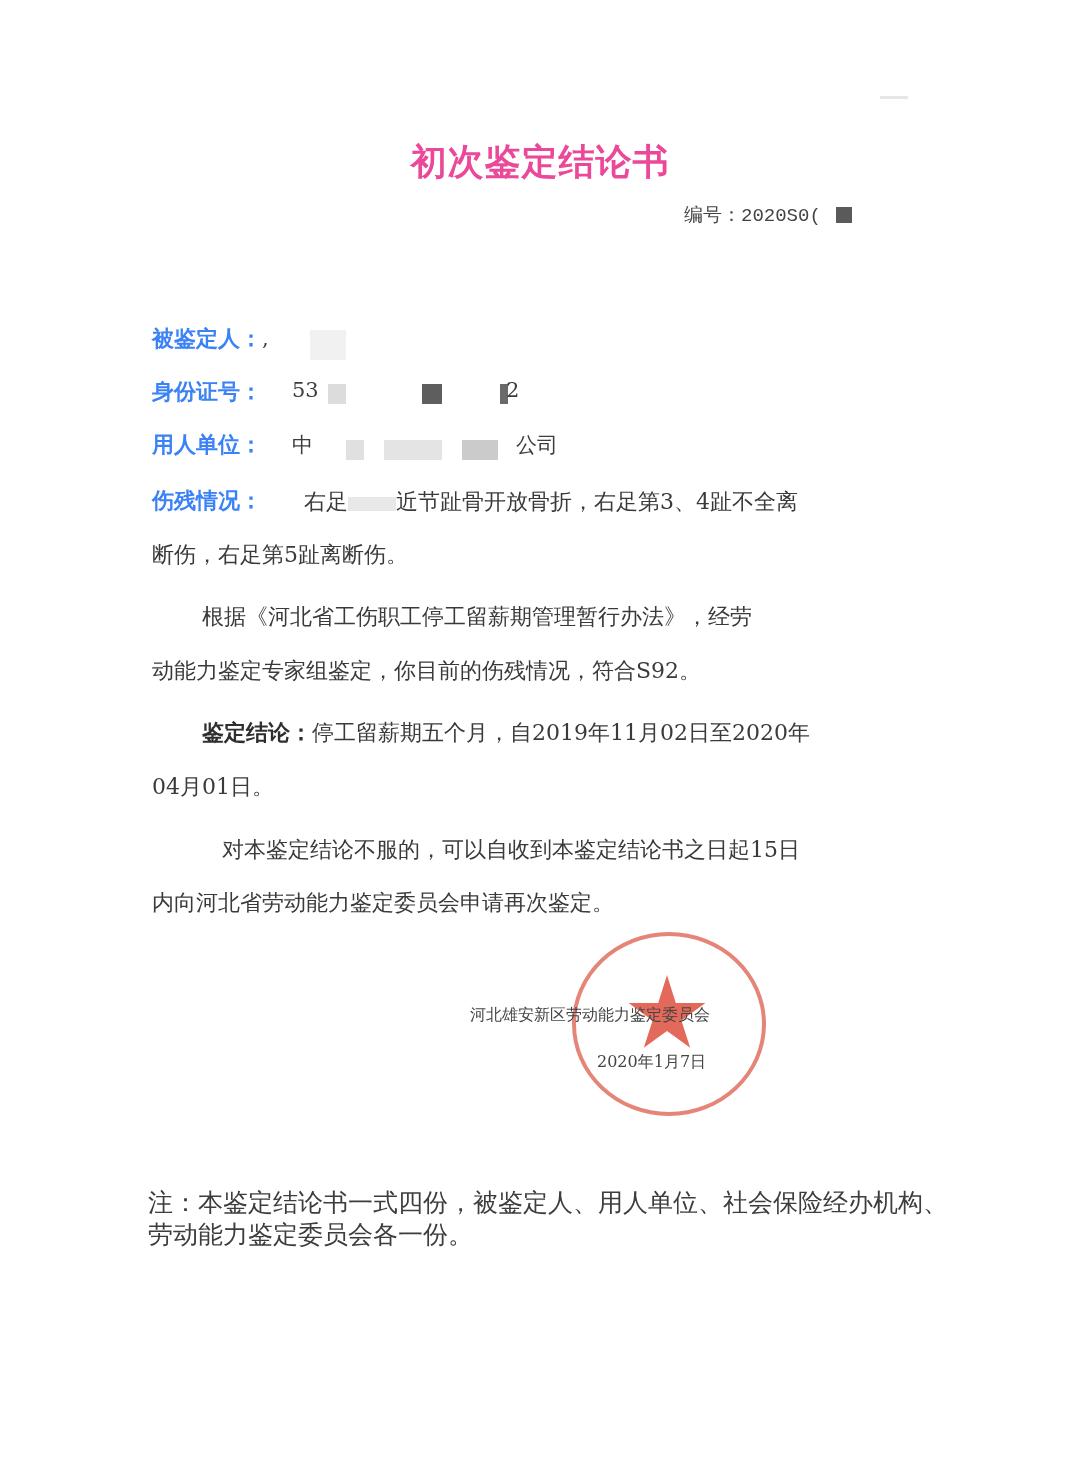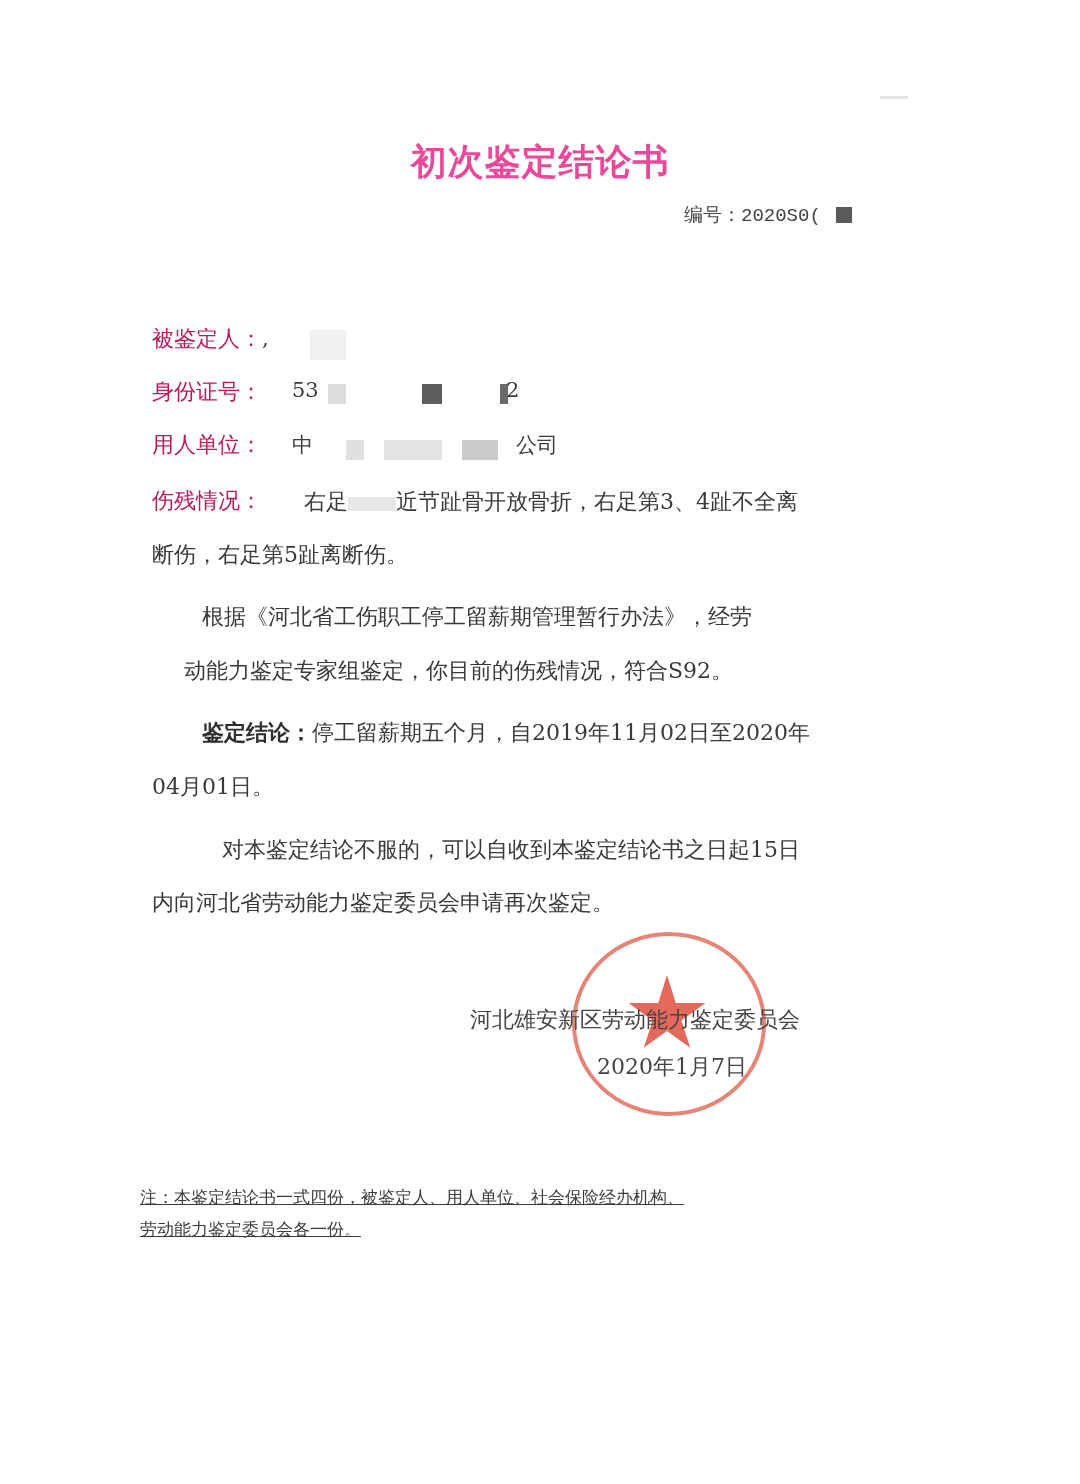--- a/index.html
+++ b/index.html
@@ -8,37 +8,37 @@
     font-family:"DejaVu Serif","Liberation Serif",serif; color:#3a3a3a;
   }
   .abs { position:absolute; white-space:nowrap; }
   .title {
     left:0; width:1080px; top:138px; text-align:center;
     font-family:"DejaVu Sans","Liberation Sans",sans-serif;
     font-size:36px; font-weight:bold; color:#ec4899; letter-spacing:1px;
   }
   .docno { left:684px; top:202px; font-size:19px; color:#444; font-family:Liberation Mono, monospace; }
   .redact-dark { display:inline-block; background:#5a5a5a; }
-  .field-label { font-size:22px; font-weight:normal; color:#be185d; font-family:"DejaVu Sans","Liberation Sans",sans-serif; }
+  .field-label { font-size:22px; font-weight:bold; color:#3b82f6; font-family:"DejaVu Sans","Liberation Sans",sans-serif; }
   .field-value { font-size:21px; color:#3d3d3d; }
   .mosaic { position:absolute; }
   .para { font-size:22px; color:#3a3a3a; left:152px; }
   .bold { font-weight:bold; font-family:"DejaVu Sans","Liberation Sans",sans-serif; color:#2e2e2e; }
   .stamp {
     position:absolute; left:572px; top:932px; width:186px; height:176px;
     border:4px solid #e07060; border-radius:50%; opacity:0.85;
   }
   .star {
     position:absolute; left:627px; top:975px; width:80px; height:80px;
     background:#e05a48;
     clip-path: polygon(50% 0%, 61% 35%, 98% 35%, 68% 57%, 79% 91%, 50% 70%, 21% 91%, 32% 57%, 2% 35%, 39% 35%);
     opacity:0.9;
   }
-  .signer { font-size:22px; color:#444; }
-  .note { font-size:17px; color:#3d3d3d; left:140px;text-decoration:underline; }
+  .signer { font-size:16px; color:#444; }
+  .note { font-size:25px; color:#3d3d3d; left:148px; }
   .scanmark { position:absolute; background:#e6e6e6; }
 </style>
 </head>
 <body>
 
 <div class="scanmark" style="left:880px;top:96px;width:28px;height:3px;"></div>
 
 <div class="abs title">初次鉴定结论书</div>
 
 <div class="abs docno">
@@ -64,21 +64,21 @@
 <div class="mosaic" style="left:462px;top:440px;width:36px;height:20px;background:#cbcbcb;"></div>
 <div class="abs field-value" style="left:516px;top:431px;">公司</div>
 
 <div class="abs field-label" style="left:152px;top:486px;">伤残情况：</div>
 <div class="abs para" style="left:304px;top:487px;">
   <span>右足</span><span style="display:inline-block;width:48px;height:14px;background:#e8e8e8;vertical-align:-2px;"></span><span>近节趾骨开放骨折，右足第3、4趾不全离</span>
 </div>
 <div class="abs para" style="top:540px;">断伤，右足第5趾离断伤。</div>
 
 <div class="abs para" style="left:202px;top:602px;">根据《河北省工伤职工停工留薪期管理暂行办法》，经劳</div>
-<div class="abs para" style="top:656px;margin-left:32px;">动能力鉴定专家组鉴定，你目前的伤残情况，符合S92。</div>
+<div class="abs para" style="top:656px;">动能力鉴定专家组鉴定，你目前的伤残情况，符合S92。</div>
 
 <div class="abs para" style="left:202px;top:718px;">
   <span class="bold">鉴定结论：</span><span>停工留薪期五个月，自2019年11月02日至2020年</span>
 </div>
 <div class="abs para" style="top:772px;">04月01日。</div>
 
 <div class="abs para" style="left:202px;top:835px;margin-left:20px;">对本鉴定结论不服的，可以自收到本鉴定结论书之日起15日</div>
 <div class="abs para" style="top:888px;">内向河北省劳动能力鉴定委员会申请再次鉴定。</div>
 
 <div class="stamp"></div>

